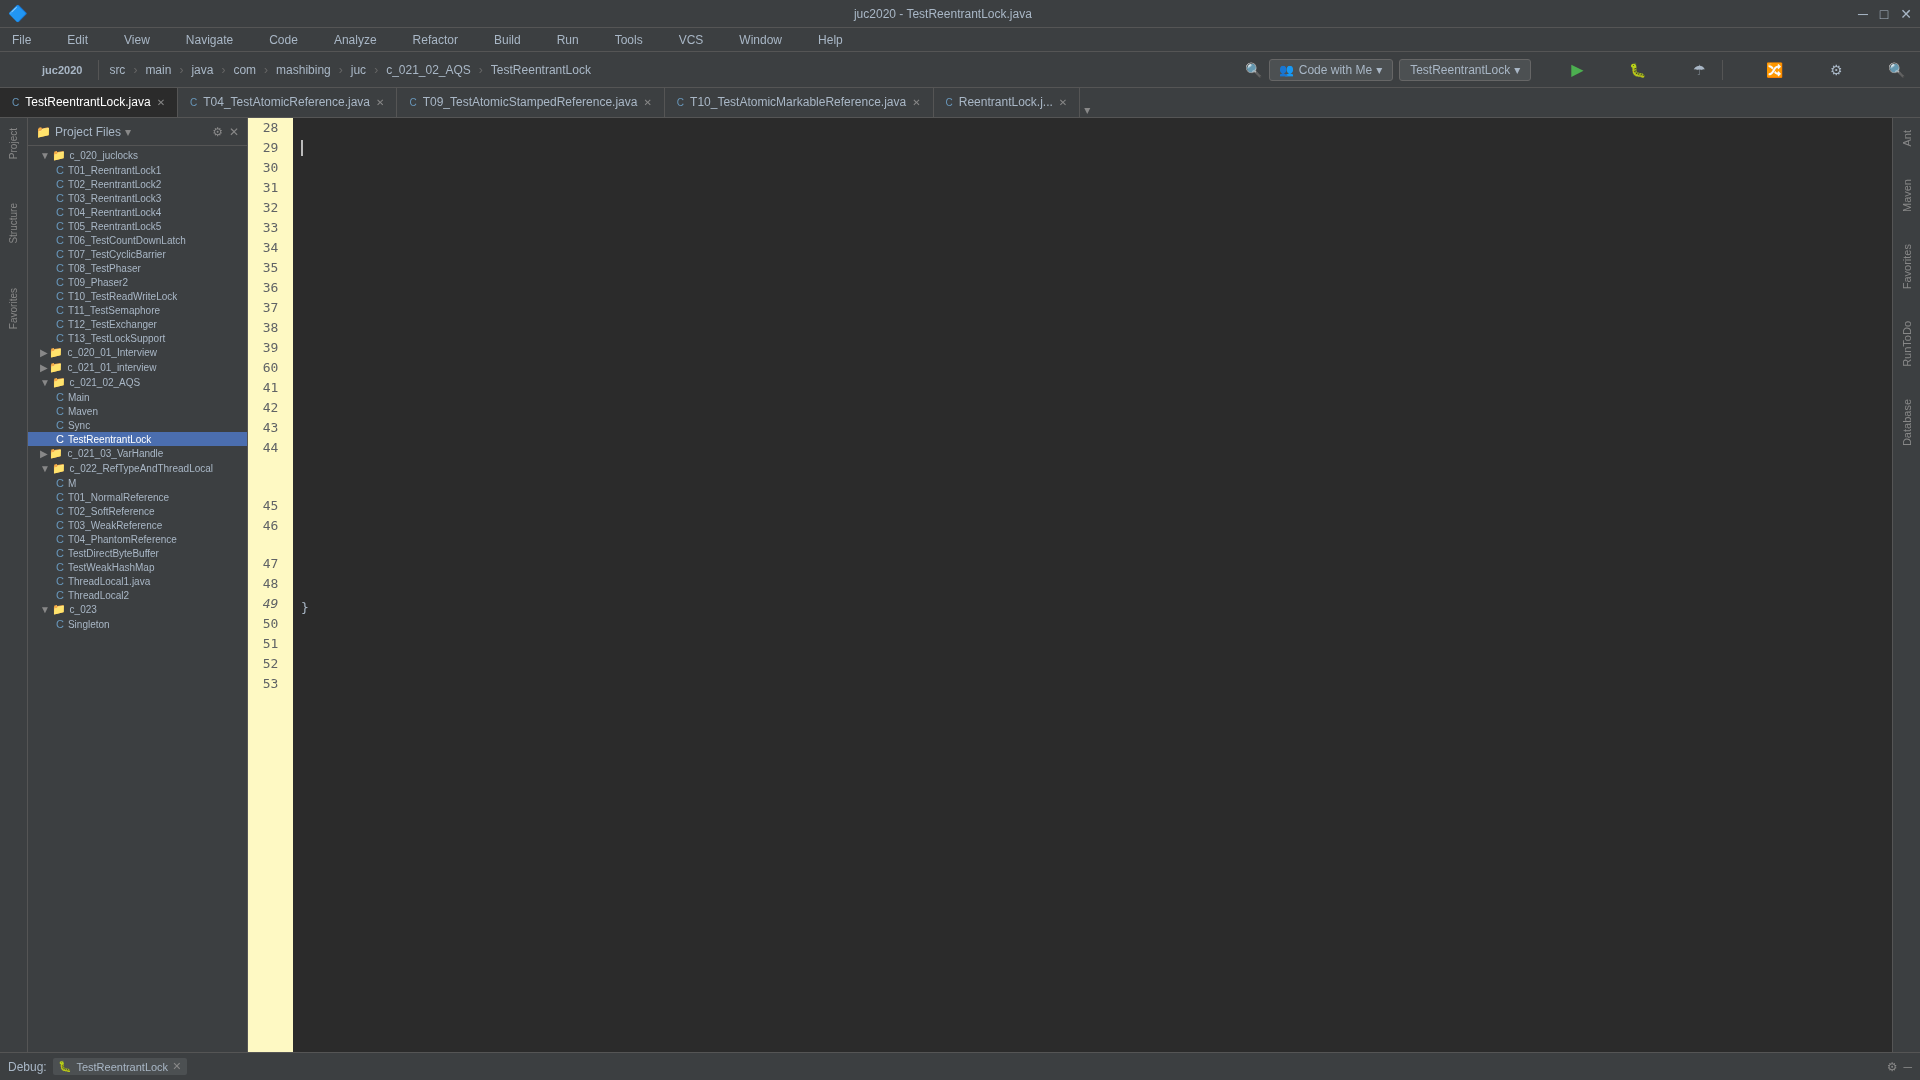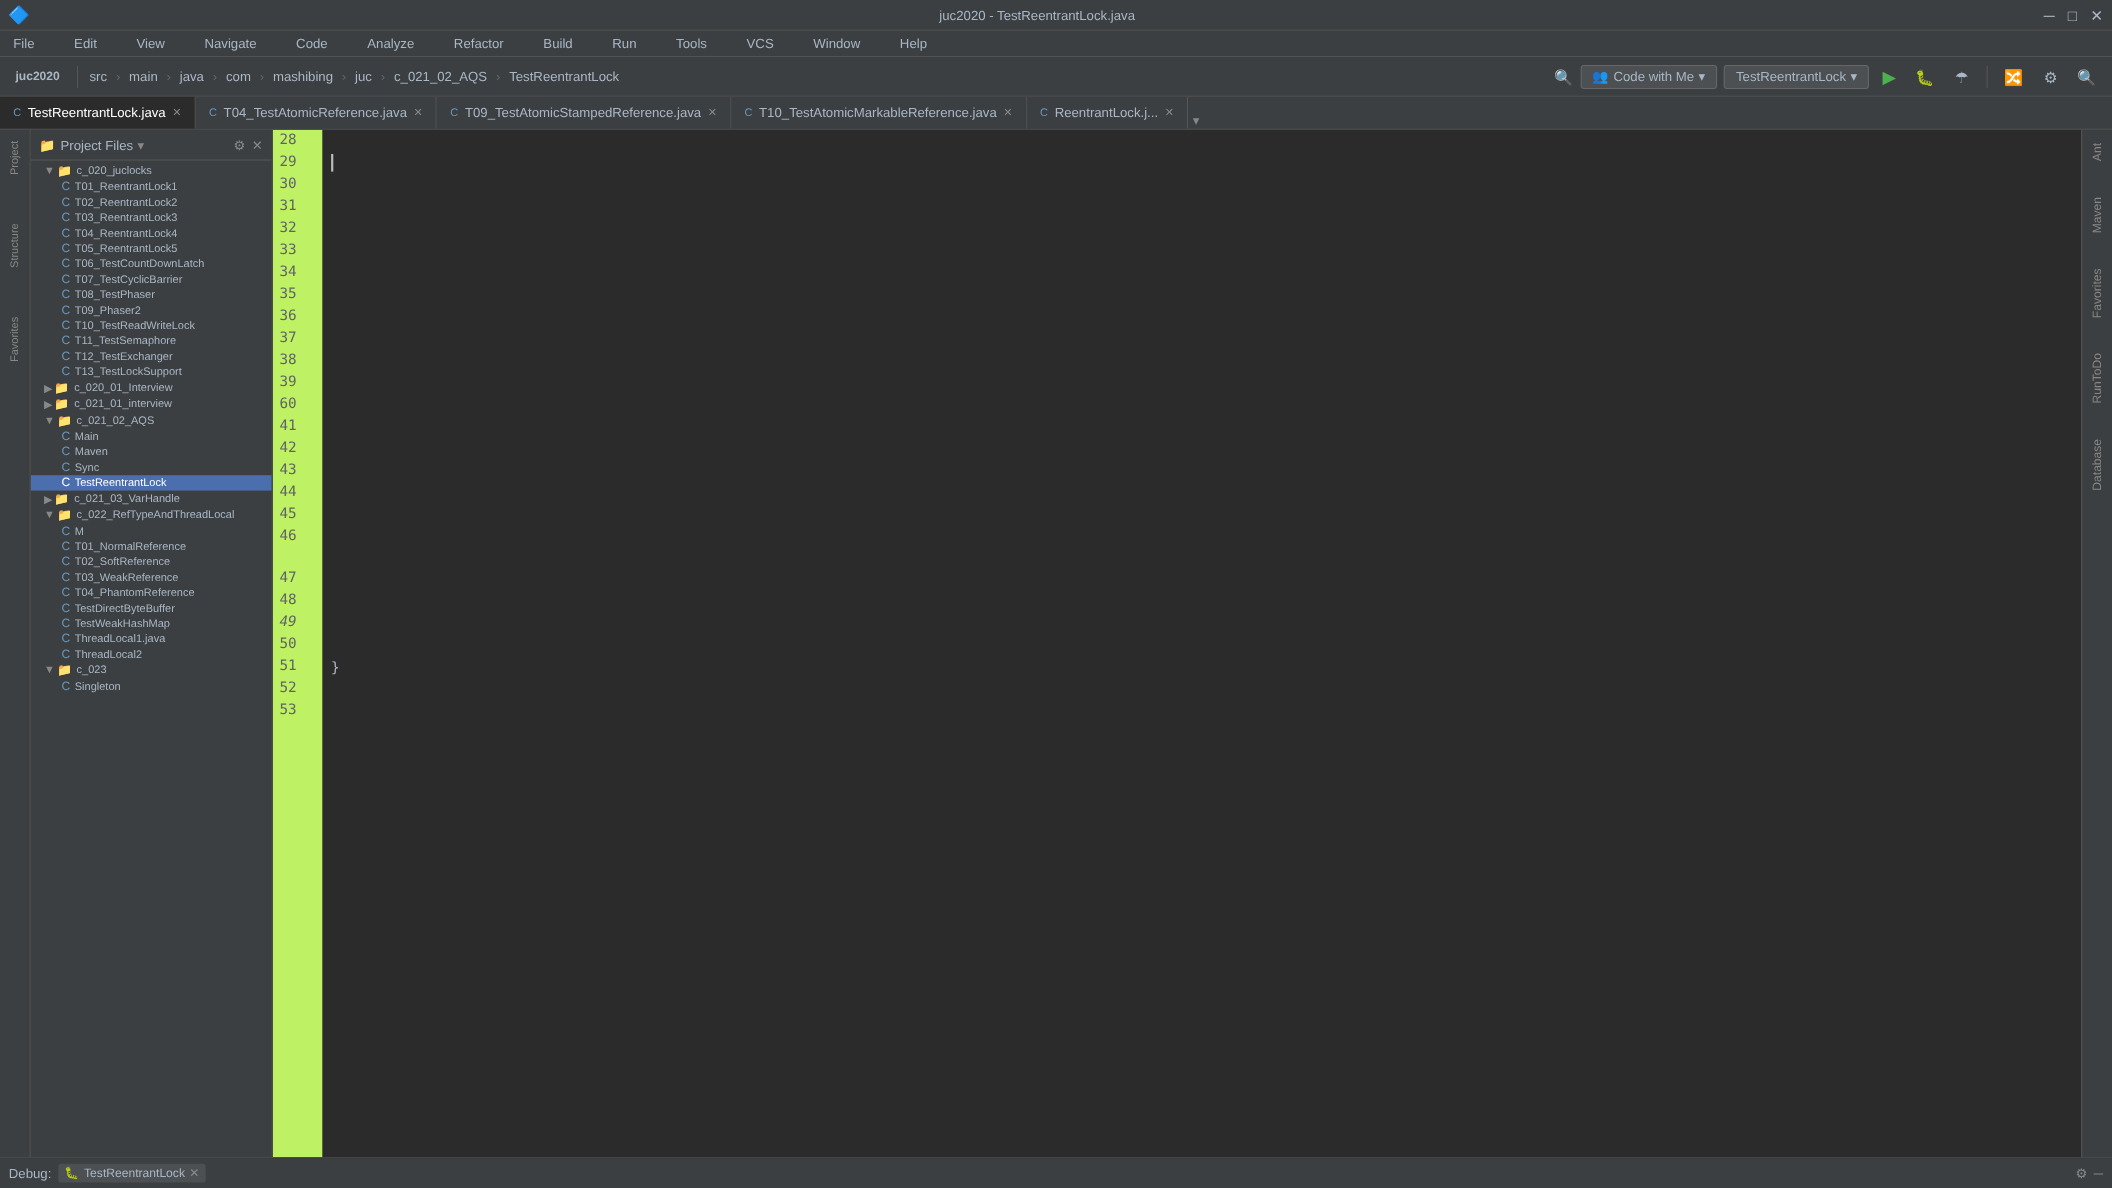--- a/index.html
+++ b/index.html
@@ -12,21 +12,21 @@
     #title-bar-right { display: flex; gap: 12px; }
     #title-bar-right span { cursor: pointer; font-size: 14px; color: #a9b7c6; }
 
     
     #menu-bar { height: 24px; background: #3c3f41; display: flex; align-items: center; padding: 0 4px; border-bottom: 1px solid #555; gap: 20px; }
     .menu-item { padding: 2px 8px; cursor: pointer; color: #a9b7c6; font-size: 12px; border-radius: 3px; }
 
     
     #toolbar { height: 36px; background: #3c3f41; display: flex; align-items: center; padding: 0 8px; border-bottom: 1px solid #555; gap: 6px; }
     .toolbar-separator { width: 1px; height: 20px; background: #555; margin: 0 4px; }
-    .toolbar-btn { background: none; border: none; color: #a9b7c6; cursor: pointer; padding: 3px 6px; border-radius: 3px; font-size: 11px; }
+    .toolbar-btn { background: none; border: none; color: #a9b7c6; cursor: pointer; padding: 3px 6px; border-radius: 3px; font-size: 11px; margin-left: 28px; }
     .breadcrumb-item { color: #a9b7c6; font-size: 12px; }
     .breadcrumb-sep { color: #666; margin: 0 2px; }
     .code-with-me-btn { background: #4c5052; border: 1px solid #666; color: #a9b7c6; padding: 3px 10px; border-radius: 3px; cursor: pointer; font-size: 12px; display: flex; align-items: center; gap: 4px; }
     .run-config { background: #4c5052; border: 1px solid #666; color: #a9b7c6; padding: 3px 10px; border-radius: 3px; font-size: 12px; display: flex; align-items: center; gap: 4px; }
     .toolbar-right { margin-left: auto; display: flex; align-items: center; gap: 6px; }
 
     
     #tab-bar { height: 30px; background: #3c3f41; display: flex; align-items: flex-end; border-bottom: 1px solid #555; overflow: hidden; }
     .tab { padding: 4px 12px; cursor: pointer; font-size: 12px; color: #a9b7c6; border-right: 1px solid #555; white-space: nowrap; display: flex; align-items: center; gap: 6px; height: 30px; }
     .tab.active { background: #2b2b2b; color: #fff; border-bottom: none; }
@@ -49,21 +49,21 @@
     .tree-indent { display: inline-block; }
     .tree-icon { margin-right: 4px; font-size: 11px; }
     .tree-label { font-size: 10px; color: #a9b7c6; }
     .folder-icon { color: #dcb67a; }
     .java-icon { color: #6897bb; }
     .expand-icon { color: #888; font-size: 10px; margin-right: 2px; }
 
     
     #editor-area { flex: 1; background: #2b2b2b; display: flex; flex-direction: column; overflow: hidden; }
     #code-view { flex: 1; display: flex; overflow: hidden; }
-    #line-numbers { width: 45px; background: #bef264; text-align: left; padding: 0 6px; color: #606366; font-family: 'Consolas', monospace; font-size: 13px; line-height: 20px; padding-top: 0; user-select: none; overflow: hidden; }
+    #line-numbers { width: 45px; background: #fef9c3; text-align: center; padding: 0 6px; color: #606366; font-family: 'Consolas', monospace; font-size: 13px; line-height: 20px; padding-top: 0; user-select: none; overflow: hidden; }
     #code-content { flex: 1; padding: 0 8px; font-family: 'Consolas', monospace; font-size: 13px; line-height: 20px; overflow: auto; color: #a9b7c6; }
     .code-line { height: 20px; white-space: pre; display: flex; align-items: center; }
     .cursor-line { position: relative; }
     .cursor { display: inline-block; width: 2px; height: 16px; background: #bbbbbb; animation: blink 1s infinite; vertical-align: middle; }
     @keyframes blink { 0%,100%{opacity:1} 50%{opacity:0} }
 
     
     #right-panel { width: 28px; background: #3c3f41; border-left: 1px solid #555; display: flex; flex-direction: column; align-items: center; padding-top: 4px; }
     .right-tab { writing-mode: vertical-rl; transform: rotate(180deg); font-size: 11px; padding: 8px 4px; cursor: pointer; color: #888; white-space: nowrap; }
 
@@ -399,21 +399,21 @@
         <div style="line-height:20px;">35</div>
         <div style="line-height:20px;">36</div>
         <div style="line-height:20px;">37</div>
         <div style="line-height:20px;">38</div>
         <div style="line-height:20px;">39</div>
         <div style="line-height:20px;">60</div>
         <div style="line-height:20px;">41</div>
         <div style="line-height:20px;">42</div>
         <div style="line-height:20px;">43</div>
         <div style="line-height:20px;">44</div>
-        <div style="line-height:20px;">45</div>
+        <div style="line-height:20px;margin-top:38px;">45</div>
         <div style="line-height:20px;">46</div>
         <div style="line-height:20px;margin-top:18px;">47</div>
         <div style="line-height:20px;">48</div>
         <div style="line-height:20px;font-style:italic;">49</div>
         <div style="line-height:20px;">50</div>
         <div style="line-height:20px;">51</div>
         <div style="line-height:20px;">52</div>
         <div style="line-height:20px;">53</div>
       </div>
       <div id="code-content">

